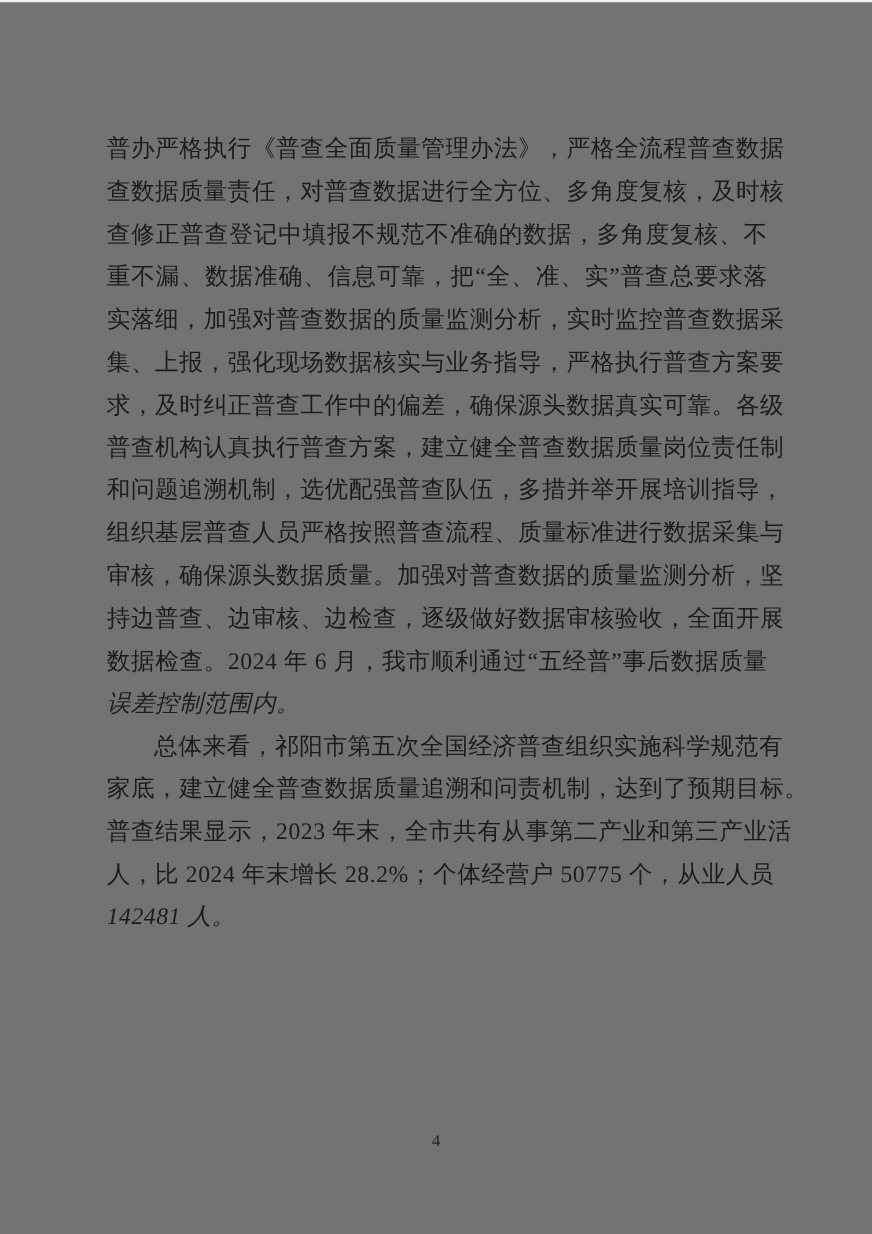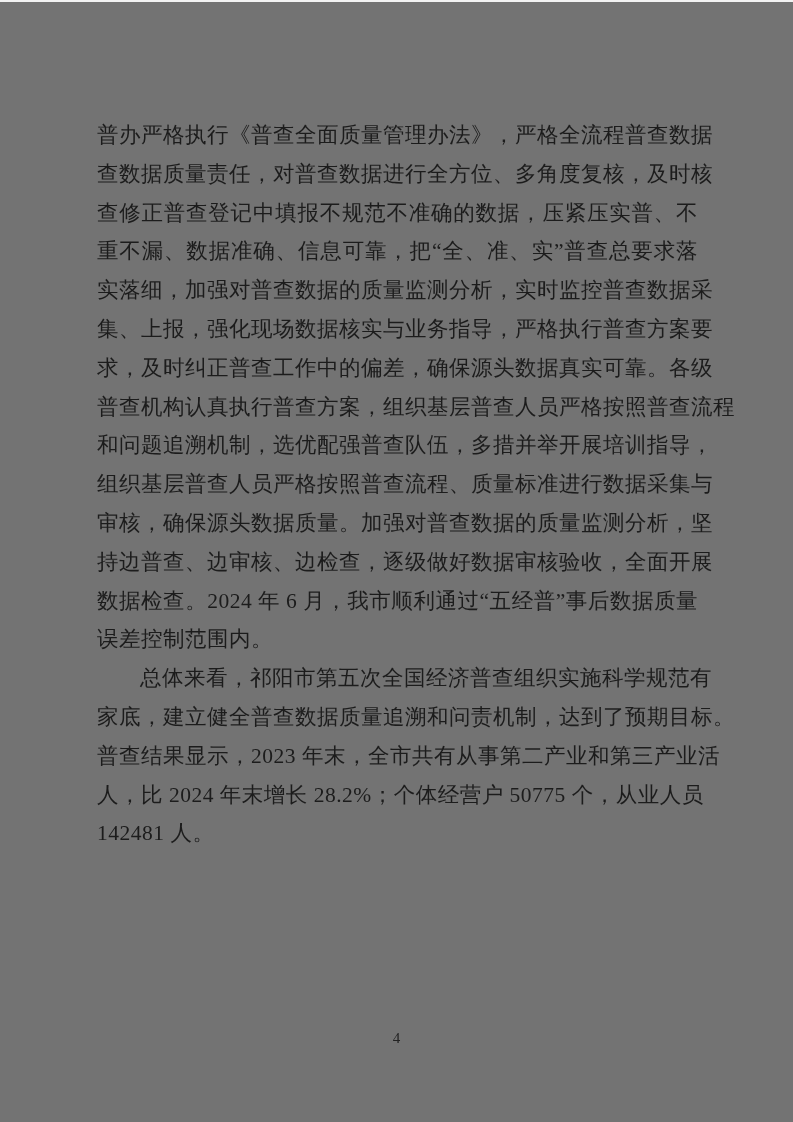--- a/index.html
+++ b/index.html
@@ -38,20 +38,21 @@
     line-height: 38.8px;
     letter-spacing: 0.5px;
     white-space: nowrap;
     text-align: justify;
     text-align-last: justify;
     text-justify: inter-character;
   }
   .line.last {
     text-align: right;
     text-align-last: left;
+    font-style: italic;
   }
   .line.indent {
     text-indent: 2em;
   }
   .page-number {
     position: absolute;
     top: 1028px;
     left: 0;
     width: 100%;
     text-align: center;
@@ -61,26 +62,26 @@
   }
 </style>
 </head>
 <body>
 
 <div class="page">
   <div class="text-block">
       <div class="paragraph">
         <div class="line">普办严格执行《普查全面质量管理办法》，严格全流程普查数据</div>
         <div class="line">查数据质量责任，对普查数据进行全方位、多角度复核，及时核</div>
-        <div class="line">查修正普查登记中填报不规范不准确的数据，压紧压实普、不</div>
+        <div class="line">查修正普查登记中填报不规范不准确的数据，多角度复核、不</div>
         <div class="line">重不漏、数据准确、信息可靠，把“全、准、实”普查总要求落</div>
         <div class="line">实落细，加强对普查数据的质量监测分析，实时监控普查数据采</div>
         <div class="line">集、上报，强化现场数据核实与业务指导，严格执行普查方案要</div>
         <div class="line">求，及时纠正普查工作中的偏差，确保源头数据真实可靠。各级</div>
-        <div class="line">普查机构认真执行普查方案，组织基层普查人员严格按照普查流程</div>
+        <div class="line">普查机构认真执行普查方案，建立健全普查数据质量岗位责任制</div>
         <div class="line">和问题追溯机制，选优配强普查队伍，多措并举开展培训指导，</div>
         <div class="line">组织基层普查人员严格按照普查流程、质量标准进行数据采集与</div>
         <div class="line">审核，确保源头数据质量。加强对普查数据的质量监测分析，坚</div>
         <div class="line">持边普查、边审核、边检查，逐级做好数据审核验收，全面开展</div>
         <div class="line">数据检查。2024 年 6 月，我市顺利通过“五经普”事后数据质量</div>
         <div class="line last">误差控制范围内。</div>
       </div>
       <div class="paragraph">
         <div class="line indent">总体来看，祁阳市第五次全国经济普查组织实施科学规范有</div>
         <div class="line">家底，建立健全普查数据质量追溯和问责机制，达到了预期目标。</div>

